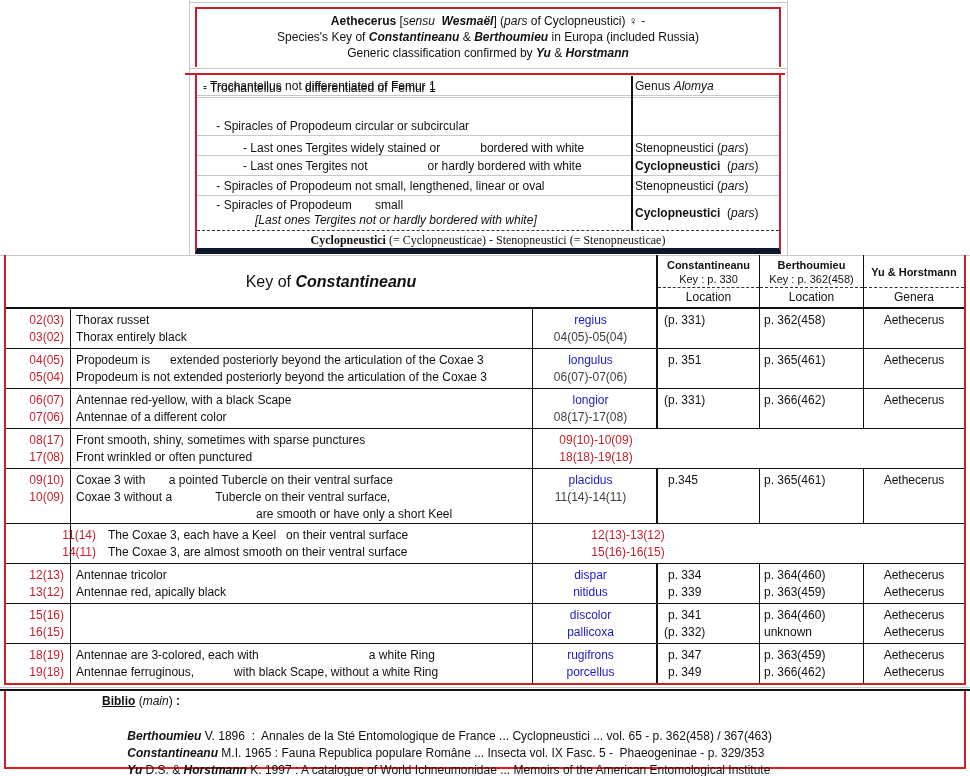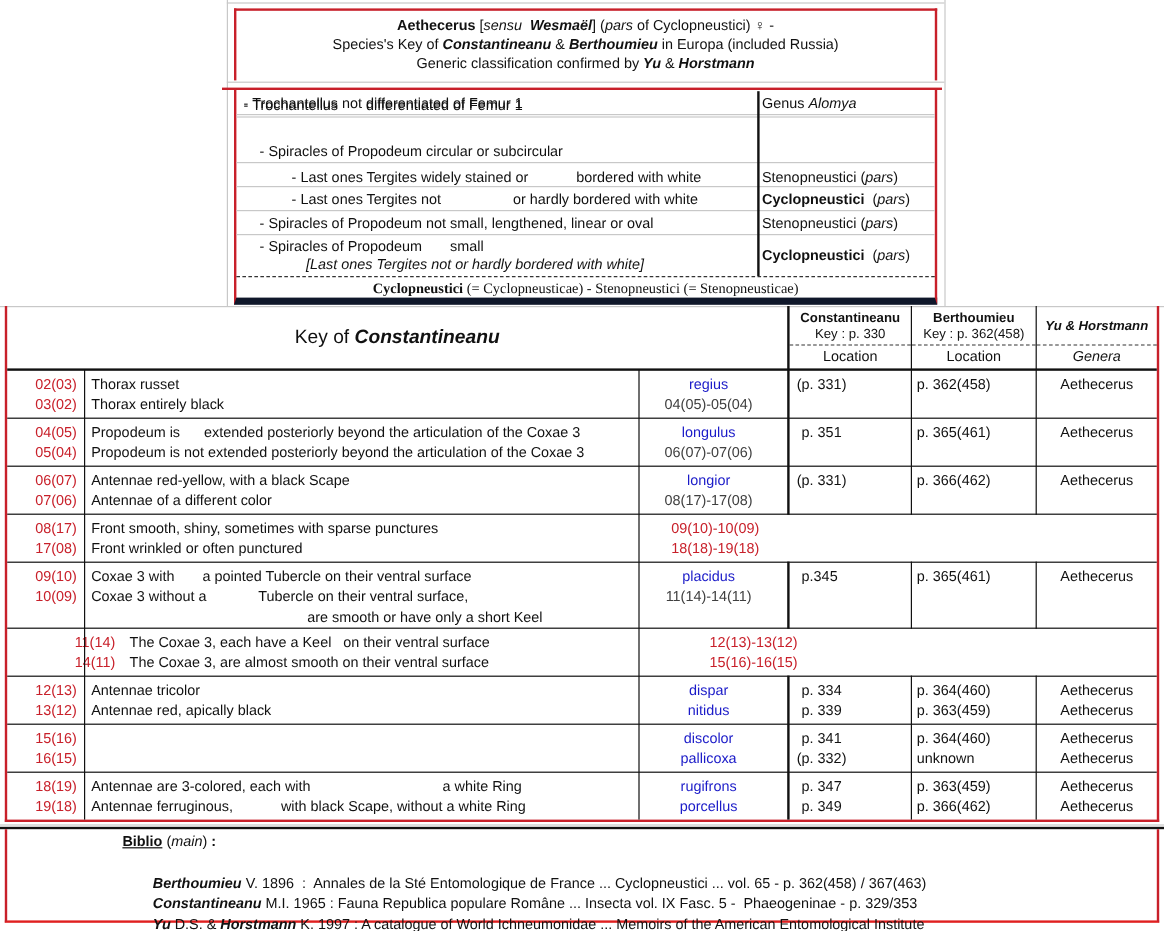--- a/index.html
+++ b/index.html
@@ -155,21 +155,21 @@
     <div class="h2">Key : p. 330</div>
     <div class="dash"></div>
     <div class="h3">Location</div>
   </div>
   <div class="hdr-col" style="left:754px;width:103px;">
     <div class="h1">Berthoumieu</div>
     <div class="h2">Key : p. 362(458)</div>
     <div class="dash"></div>
     <div class="h3">Location</div>
   </div>
-  <div class="hdr-col single" style="left:858px;width:100px;font-style:italic;">
+  <div class="hdr-col single" style="left:858px;width:100px;">
     <div class="h1">Yu &amp; Horstmann</div>
     <div class="dash"></div>
     <div class="h3">Genera</div>
   </div>
 
   <div class="vline thick" style="left:650px;top:0;height:53px;"></div>
   <div class="vline" style="left:753px;top:0;height:53px;"></div>
   <div class="vline" style="left:857px;top:0;height:53px;"></div>
   <div class="hline thick" style="left:0;top:52px;width:958px;"></div>
 

